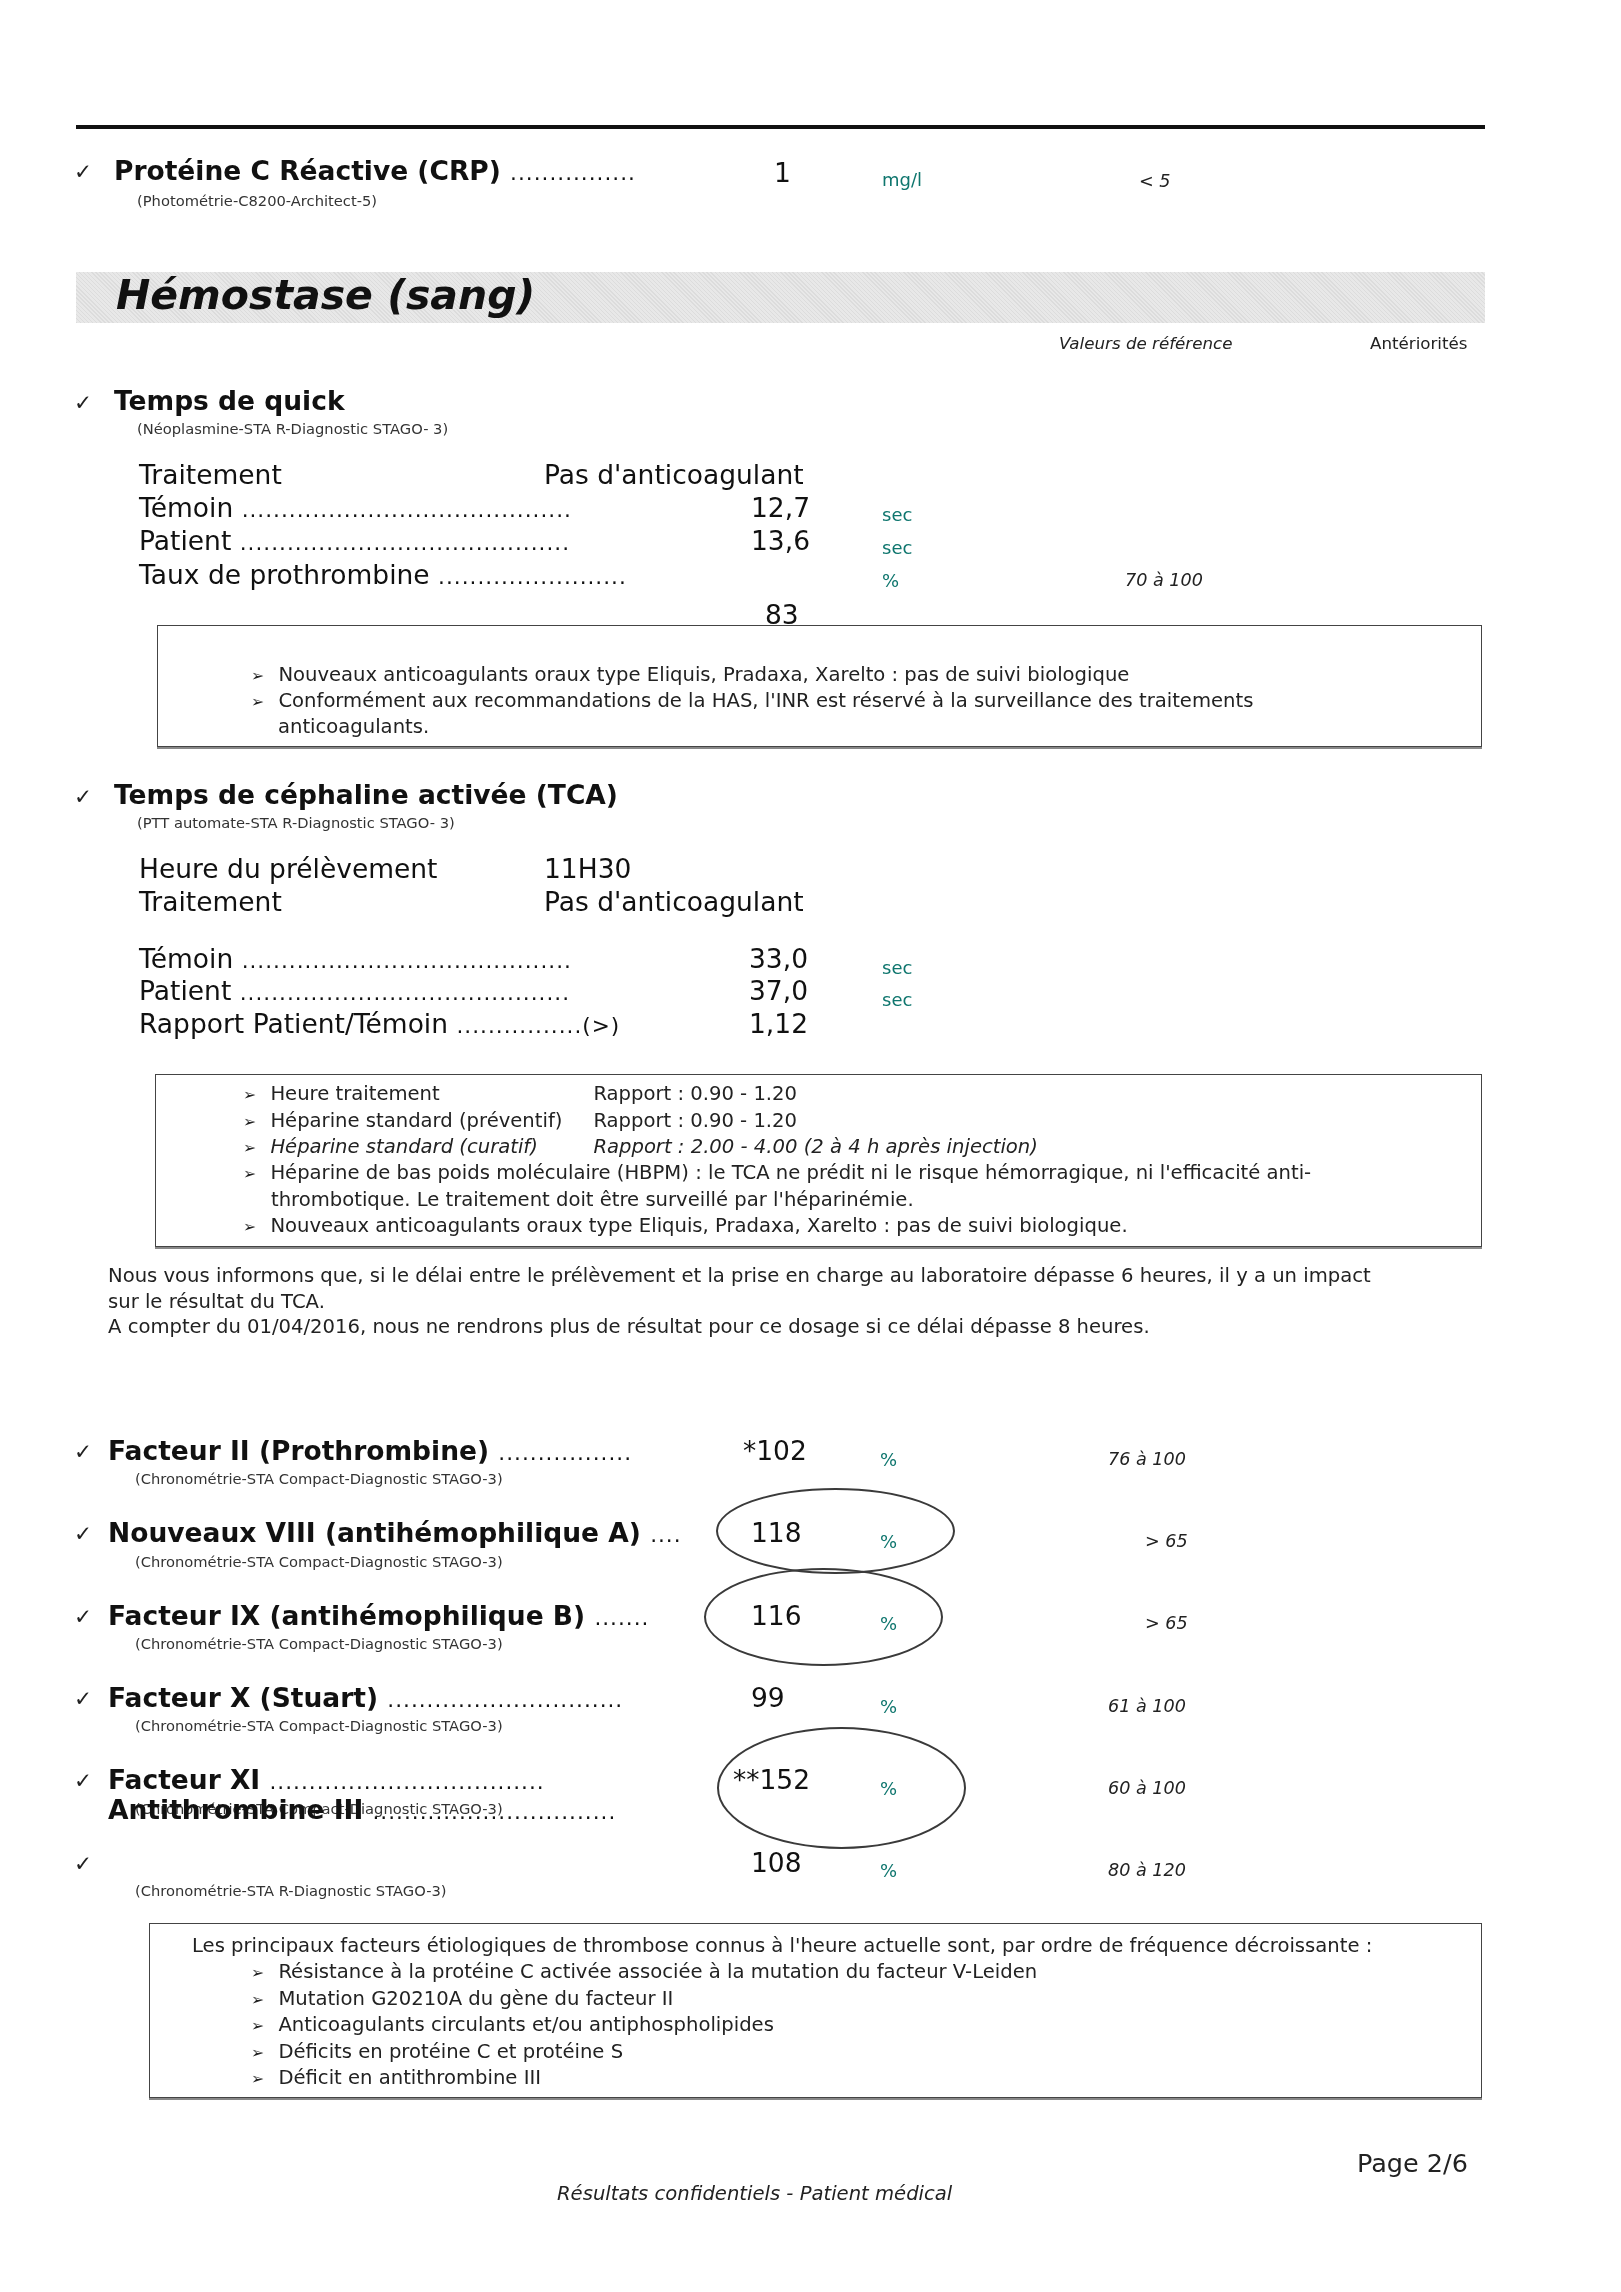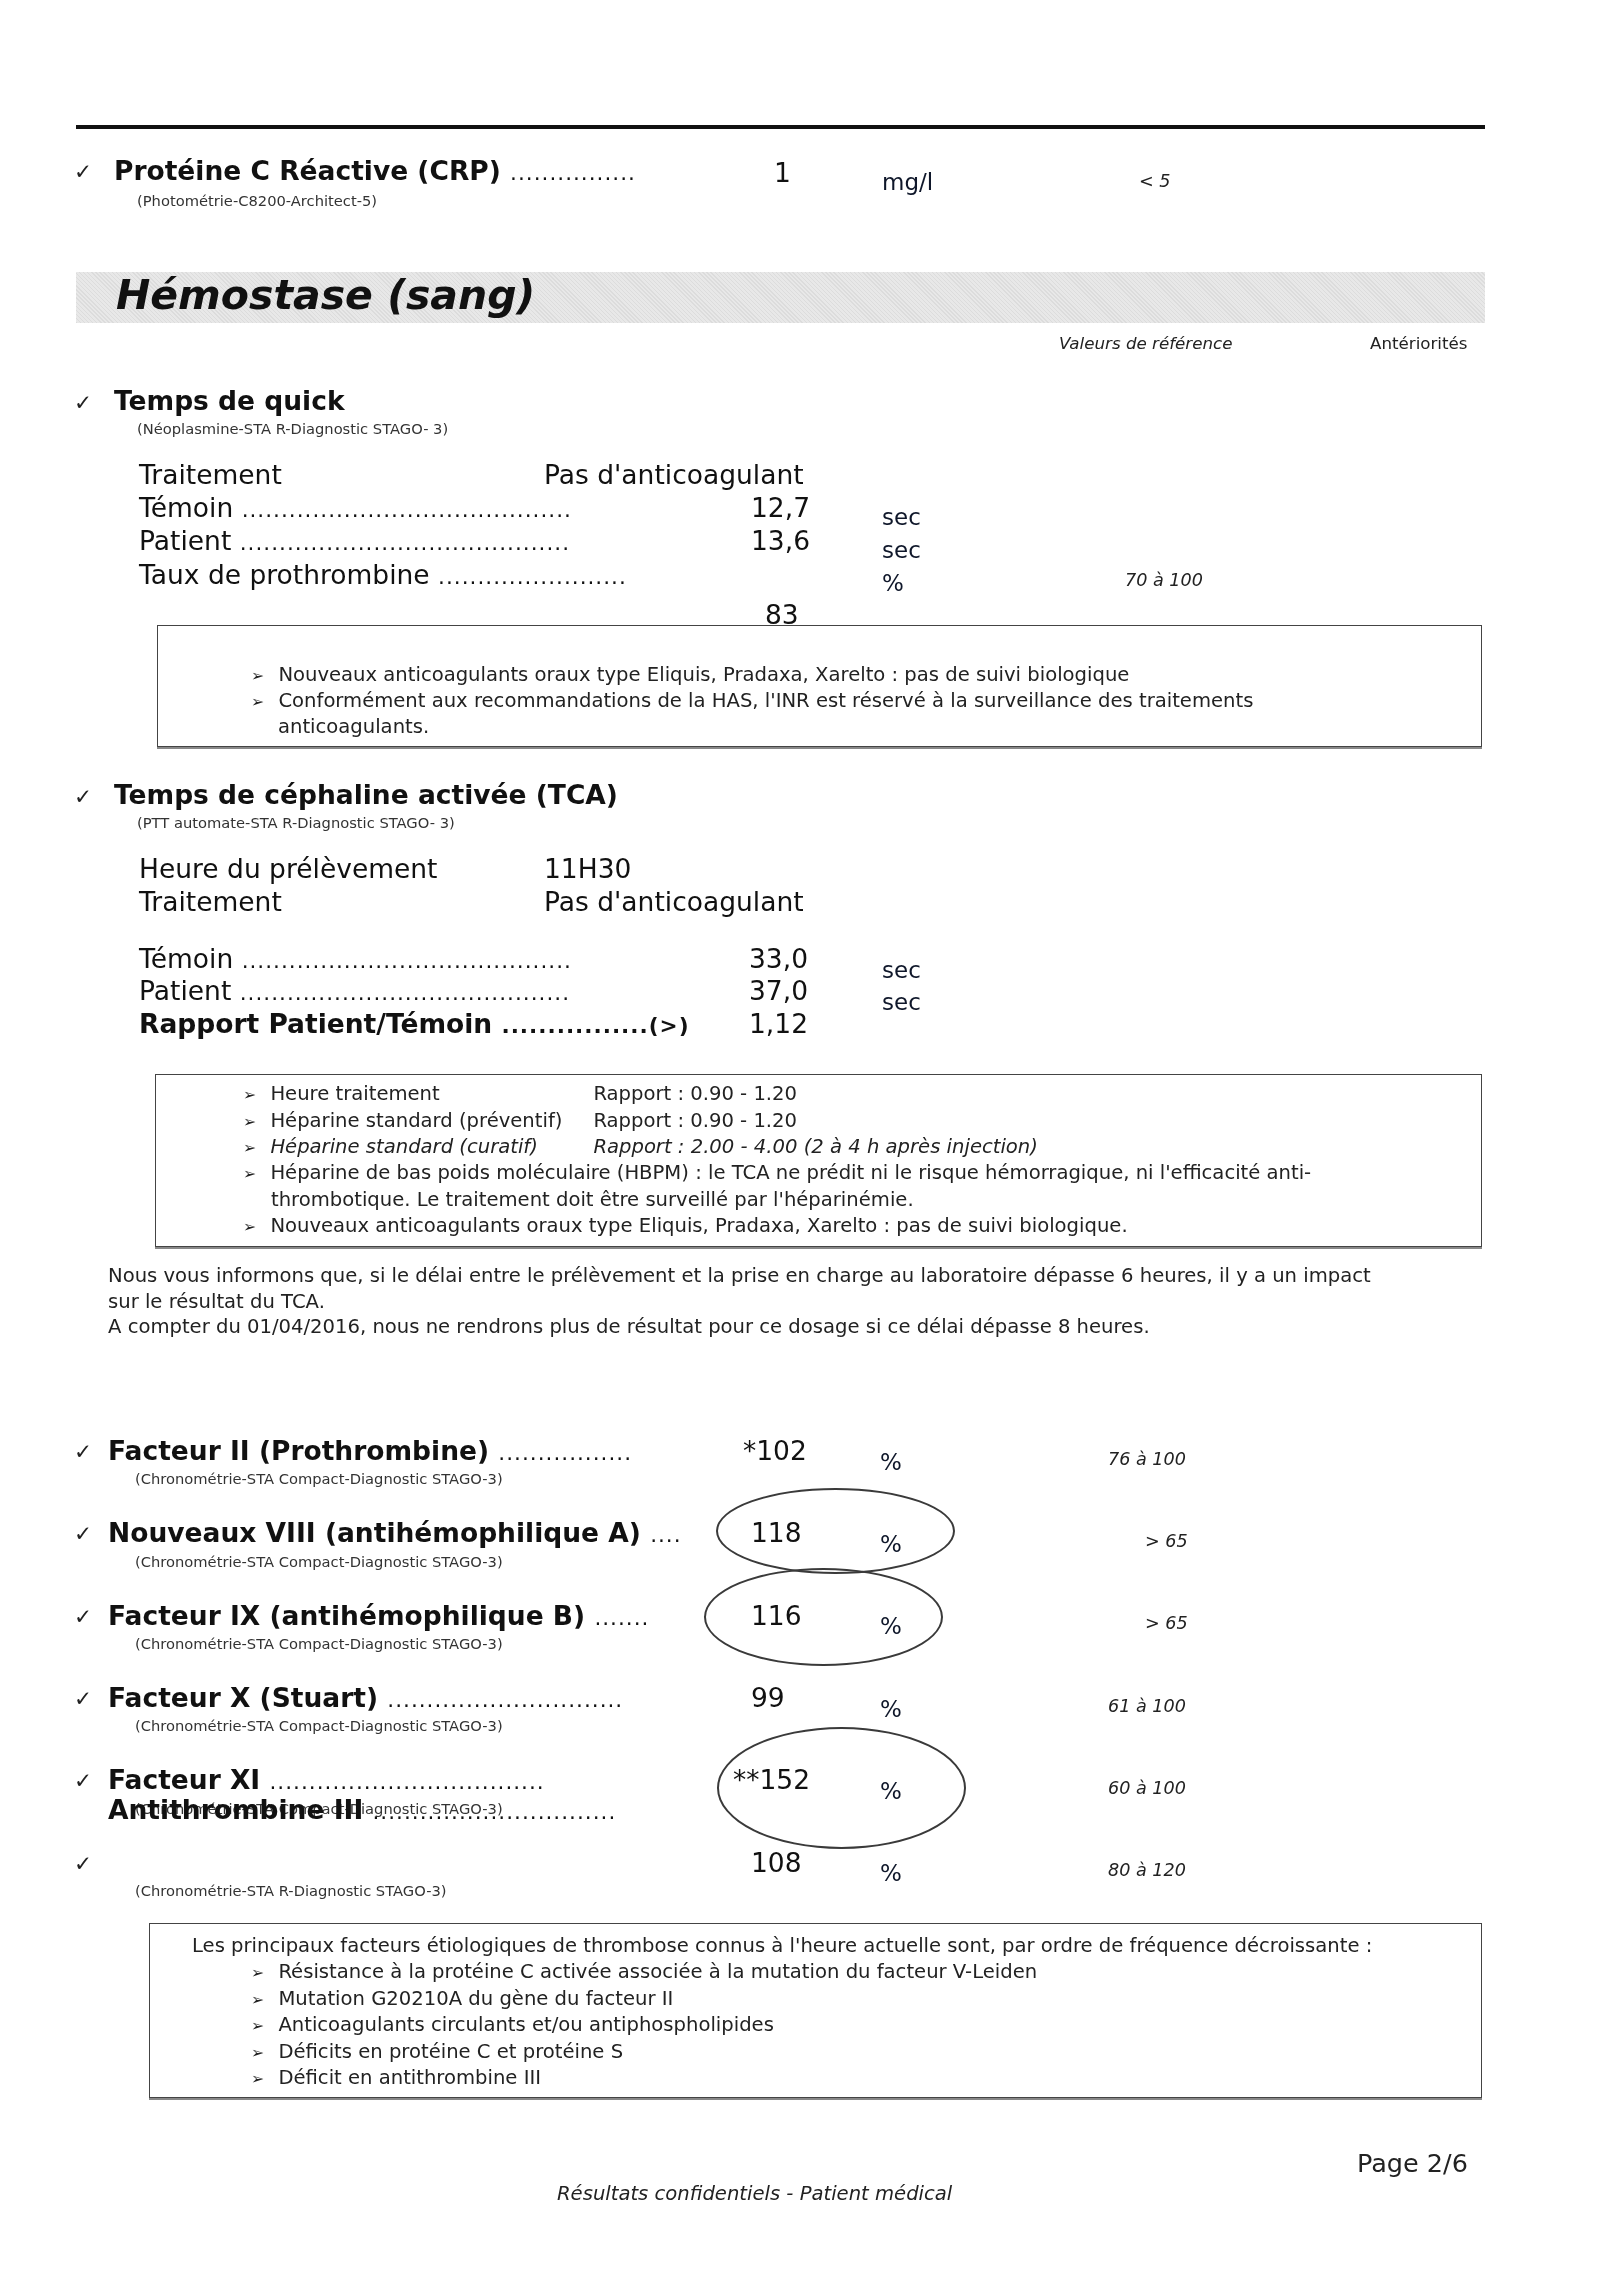--- a/index.html
+++ b/index.html
@@ -8,21 +8,21 @@
     font-family: "DejaVu Sans", sans-serif; color: #1a1a1a;
   }
   .abs { position: absolute; white-space: nowrap; }
   .top-rule { position: absolute; left: 76px; top: 125px; width: 1409px; height: 3.9px; background: #111; }
 
   .check { position: absolute; font-size: 21.6px; color: #222; }
   .test-name { font-family: "DejaVu Sans", sans-serif; font-weight: bold; font-size: 26.5px; letter-spacing: 0px; color: #111; }
   .dots { font-weight: normal; font-size: 21.6px; letter-spacing: 1px; }
   .method { font-size: 14.7px; color: #333; }
   .value { font-size: 26.5px; color: #111; }
-  .unit { font-size: 23px; color: #0f172a; }
+  .unit { font-size: 18px; color: #0f766e; }
   .ref { font-size: 17.6px; font-style: italic; color: #222; }
   .label-row { font-size: 26.5px; color: #111; }
   .sub-dots { font-size: 21.6px; letter-spacing: 1px; }
 
   .section-bar {
     position: absolute; left: 76px; top: 272px; width: 1409px; height: 51px;
     background: repeating-linear-gradient(45deg, #dcdcdc 0 1px, #e8e8e8 1px 2.9px);
   }
   .section-title {
     position: absolute; left: 116px; top: 271px; font-size: 41px; font-weight: bold; font-style: italic; color: #111;
@@ -109,21 +109,21 @@
     <div class="abs label-row" style="left:139px;top:943px;"><span>Témoin</span> <span class="sub-dots">..........................................</span></div>
     <div class="abs label-row" style="left:749px;top:943px;">33,0</div>
     <div class="abs unit" style="left:882px;top:957px;">sec</div>
   </div>
   <div>
     <div class="abs label-row" style="left:139px;top:975px;"><span>Patient</span> <span class="sub-dots">..........................................</span></div>
     <div class="abs label-row" style="left:749px;top:975px;">37,0</div>
     <div class="abs unit" style="left:882px;top:989px;">sec</div>
   </div>
   <div>
-    <div class="abs label-row" style="left:139px;top:1008px;font-weight:bold;"><span>Rapport Patient/Témoin</span> <span class="sub-dots">................(&gt;)</span></div>
+    <div class="abs label-row" style="left:139px;top:1008px;"><span>Rapport Patient/Témoin</span> <span class="sub-dots">................(&gt;)</span></div>
     <div class="abs label-row" style="left:749px;top:1008px;">1,12</div>
   </div>
 </div>
 
 <div class="note-box" style="left:155px;top:1074px;width:1325px;height:171px;"></div>
 <div class="note-item" style="left:243px;top:1082px;"><span class="arrow">➢</span><span style="display:inline-block;width:323px;">Heure traitement</span><span>Rapport : 0.90 - 1.20</span></div>
 <div class="note-item" style="left:243px;top:1109px;"><span class="arrow">➢</span><span style="display:inline-block;width:323px;">Héparine standard (préventif)</span><span>Rapport : 0.90 - 1.20</span></div>
 <div class="note-item" style="left:243px;top:1135px;font-style:italic;"><span class="arrow">➢</span><span style="display:inline-block;width:323px;">Héparine standard (curatif)</span><span>Rapport : 2.00 - 4.00 (2 à 4 h après injection)</span></div>
 <div class="note-item" style="left:243px;top:1161px;"><span class="arrow">➢</span><span>Héparine de bas poids moléculaire (HBPM) : le TCA ne prédit ni le risque hémorragique, ni l'efficacité anti-</span></div>
 <div class="note-item" style="left:271px;top:1188px;">thrombotique. Le traitement doit être surveillé par l'héparinémie.</div>

